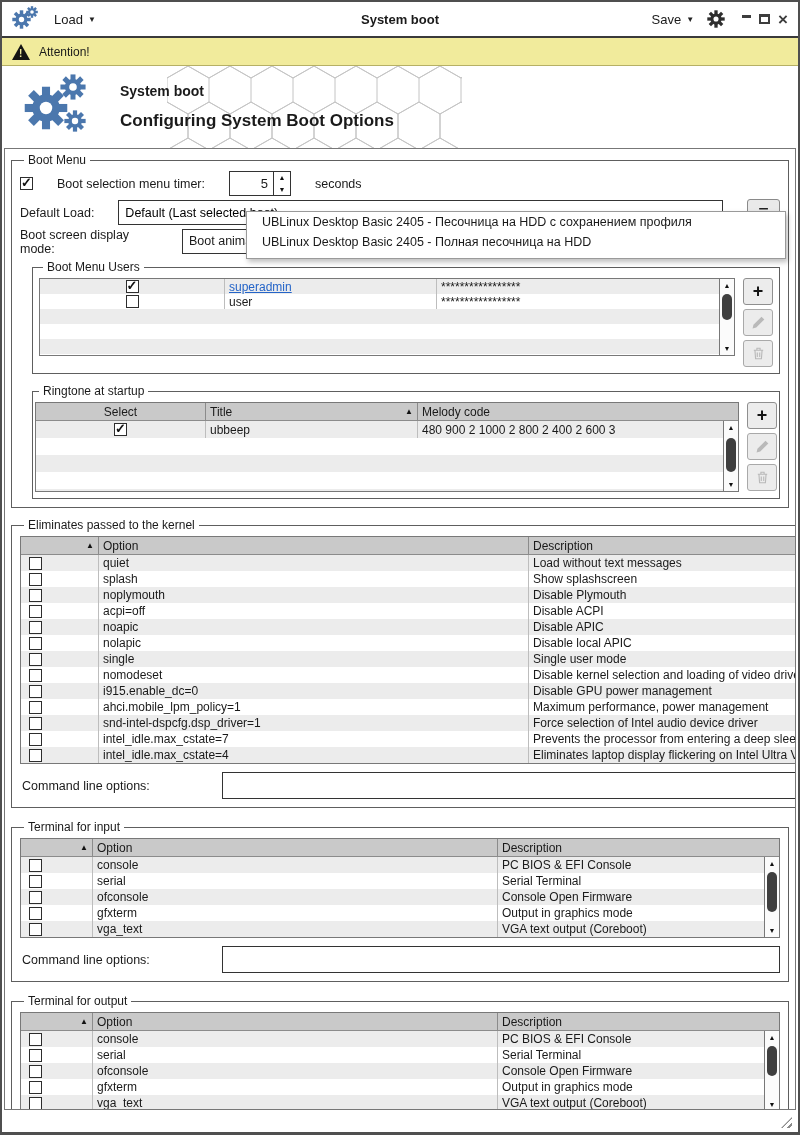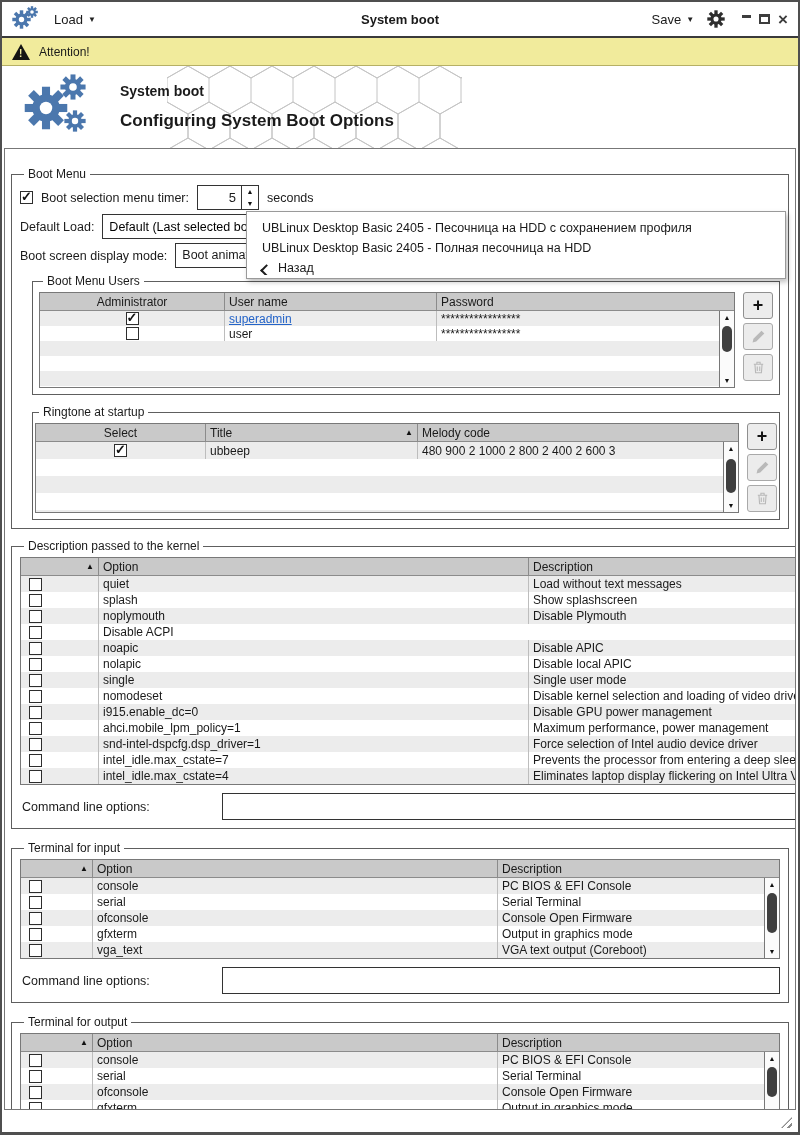--- a/index.html
+++ b/index.html
@@ -25,23 +25,23 @@
   .warn::after{content:"!";position:absolute;left:-2px;top:4px;color:#f1eb9c;font-size:10px;font-weight:bold}
   
   .banner{height:82px;position:relative;flex:0 0 auto;background:#fff}
   .hexes{position:absolute;left:165px;top:0}
   .banner-logo{position:absolute;left:22px;top:8px;width:70px;height:66px}
   .banner-logo svg{position:absolute}
   .banner-title{position:absolute;left:118px;top:17px;font-size:14px;font-weight:bold}
   .banner-sub{position:absolute;left:118px;top:45px;font-size:17px;font-weight:bold}
   
   .content{flex:1;margin:0 2px;border:1px solid #777;overflow:hidden;position:relative;background:#fff;padding-top:2px}
-  fieldset{border:1px solid #5e5e5e;margin:16px 6px 0;padding:2px 8px 8px}
+  fieldset{border:1px solid #5e5e5e;margin:2px 6px 0;padding:2px 8px 8px}
   legend{font-size:12px;padding:0 4px;margin-left:4px}
-  .frow{display:flex;align-items:center;gap:8px;min-height:29px;font-size:12.5px}
+  .frow{display:flex;align-items:center;gap:24px;min-height:29px;font-size:12.5px}
   .cb{width:13px;height:13px;border:1px solid #2d2d2d;background:#fff;display:inline-block;position:relative;flex:0 0 auto;box-sizing:border-box}
   .cb.checked::after{content:"✓";position:absolute;left:0px;top:-3px;font-size:13px;font-weight:bold;color:#111}
   .spin{display:flex;border:1px solid #333;height:25px;width:62px;box-sizing:border-box;flex:0 0 auto}
   .spin-val{flex:1;text-align:right;padding:4px 5px 0 0;font-size:13px}
   .spin-btns{width:16px;border-left:1px solid #333;display:flex;flex-direction:column}
   .spin-btn{flex:1;display:flex;align-items:center;justify-content:center;font-size:7px;color:#111}
   .tinput{border:1px solid #333;height:25px;box-sizing:border-box;font-size:12.5px;padding:0 6px;font-family:inherit;background:#fff;outline:none}
   .grow{flex:1}
   .menu-btn{width:33px;height:27px;background:#e9e9e9;border:1px solid #8a8a8a;border-radius:3px;display:flex;align-items:center;justify-content:center;font-size:18px;font-weight:bold;color:#222;box-sizing:border-box;flex:0 0 auto}
   .combo{width:598px;height:25px;border:1px solid #333;box-sizing:border-box;display:flex;flex:0 0 auto}
@@ -80,21 +80,21 @@
   
   .side-btns{display:flex;flex-direction:column;gap:4px;margin-left:8px;flex:0 0 auto}
   .sbtn{width:30px;height:27px;border:1px solid #a9a9a9;background:#ececec;border-radius:3px;display:flex;align-items:center;justify-content:center;box-sizing:border-box}
   .sbtn.add{font-size:18px;font-weight:bold;color:#141414;border-color:#8f8f8f}
   .cmdrow{display:flex;align-items:center;margin-top:8px;font-size:12.5px}
   .cmdrow .lbl{width:200px;padding-left:2px}
   .cmdrow .tinput{height:27px}
   
   .dropdown{position:absolute;left:244px;top:209px;width:540px;background:#fff;border:1px solid #9a9a9a;
     box-shadow:2px 3px 5px rgba(0,0,0,.25);z-index:50;padding:3px 0;box-sizing:border-box}
-  .ditem{height:20px;display:flex;align-items:flex-end;padding:0 15px;font-size:12.5px;white-space:nowrap;overflow:hidden}
+  .ditem{height:20px;display:flex;align-items:flex-start;padding:0 15px;font-size:12.5px;white-space:nowrap;overflow:hidden}
   .chev{width:7px;height:7px;border-left:2.5px solid #1c1c1c;border-bottom:2.5px solid #1c1c1c;transform:rotate(45deg);display:inline-block;margin-right:7px;flex:0 0 auto}
   
   .statusbar{height:22px;flex:0 0 auto;position:relative;margin:0 2px;background:#fff}
   .grip{position:absolute;right:4px;bottom:4px;width:11px;height:11px;
     background:repeating-linear-gradient(135deg,transparent 0 3px,#8a8a8a 3px 4.5px);
     clip-path:polygon(100% 0,100% 100%,0 100%)}
 </style>
 </head>
 <body>
 
@@ -242,25 +242,20 @@
         <span class="combo">
           <span class="combo-text">Boot animation</span>
           <span class="combo-btn">▼</span>
         </span>
       </div>
 
       <fieldset style="margin:4px 0 0 12px;padding:2px 6px 6px">
         <legend>Boot Menu Users</legend>
         <div class="tblwrap">
           <div class="tbl">
-            <div class="thead">
-              <div class="th center u-admin">Administrator</div>
-              <div class="th u-name">User name</div>
-              <div class="th u-pass">Password</div>
-            </div>
             <div class="tbodywrap" style="height:76px">
               <div class="rows h15">
 
                   <div class="trow">
                     <div class="td center u-admin">
                       <span class="cb checked"></span>
                     </div>
                     <div class="td u-name">
                       <span class="link">superadmin</span>
                     </div>
@@ -351,21 +346,21 @@
                 <svg width="15" height="15" viewBox="0 0 16 16" fill="none" stroke="#b9b9b9" stroke-width="1.2">
                   <path d="M3 4.5h10M6.3 4.5V2.4h3.4v2.1M4.2 4.5l.7 9.1h6.2l.7-9.1M6.7 7v4.6M9.3 7v4.6"></path>
                 </svg>
               </span>
           </div>
         </div>
       </fieldset>
     </fieldset>
 
     <fieldset style="margin-top:10px">
-      <legend>Description passed to the kernel</legend>
+      <legend>Eliminates passed to the kernel</legend>
       <div class="tbl" style="margin-top:2px">
         <div class="thead">
           <div class="th end k-c1">
               <span class="sortico">▲</span>
             </div>
           <div class="th k-opt">Option</div>
           <div class="th k-desc">Description</div>
         </div>
         <div class="tbodywrap" style="height:208px">
           <div class="rows h16">
@@ -391,20 +386,21 @@
                   <span class="cb"></span>
                 </div>
                 <div class="td k-opt">noplymouth</div>
                 <div class="td k-desc">Disable Plymouth</div>
               </div>
 
               <div class="trow">
                 <div class="td k-c1">
                   <span class="cb"></span>
                 </div>
+                <div class="td k-opt">acpi=off</div>
                 <div class="td k-desc">Disable ACPI</div>
               </div>
 
               <div class="trow">
                 <div class="td k-c1">
                   <span class="cb"></span>
                 </div>
                 <div class="td k-opt">noapic</div>
                 <div class="td k-desc">Disable APIC</div>
               </div>
@@ -629,19 +625,15 @@
 
         <div class="ditem">
           <span>UBLinux Desktop Basic 2405 - Песочница на HDD с сохранением профиля</span>
         </div>
 
         <div class="ditem">
           <span>UBLinux Desktop Basic 2405 - Полная песочница на HDD</span>
         </div>
 
     </div>
-    <div class="ditem">
-      <span class="chev"></span>
-      <span>Назад</span>
-    </div>
   </div>
 
 </div>
 
 </body></html>

